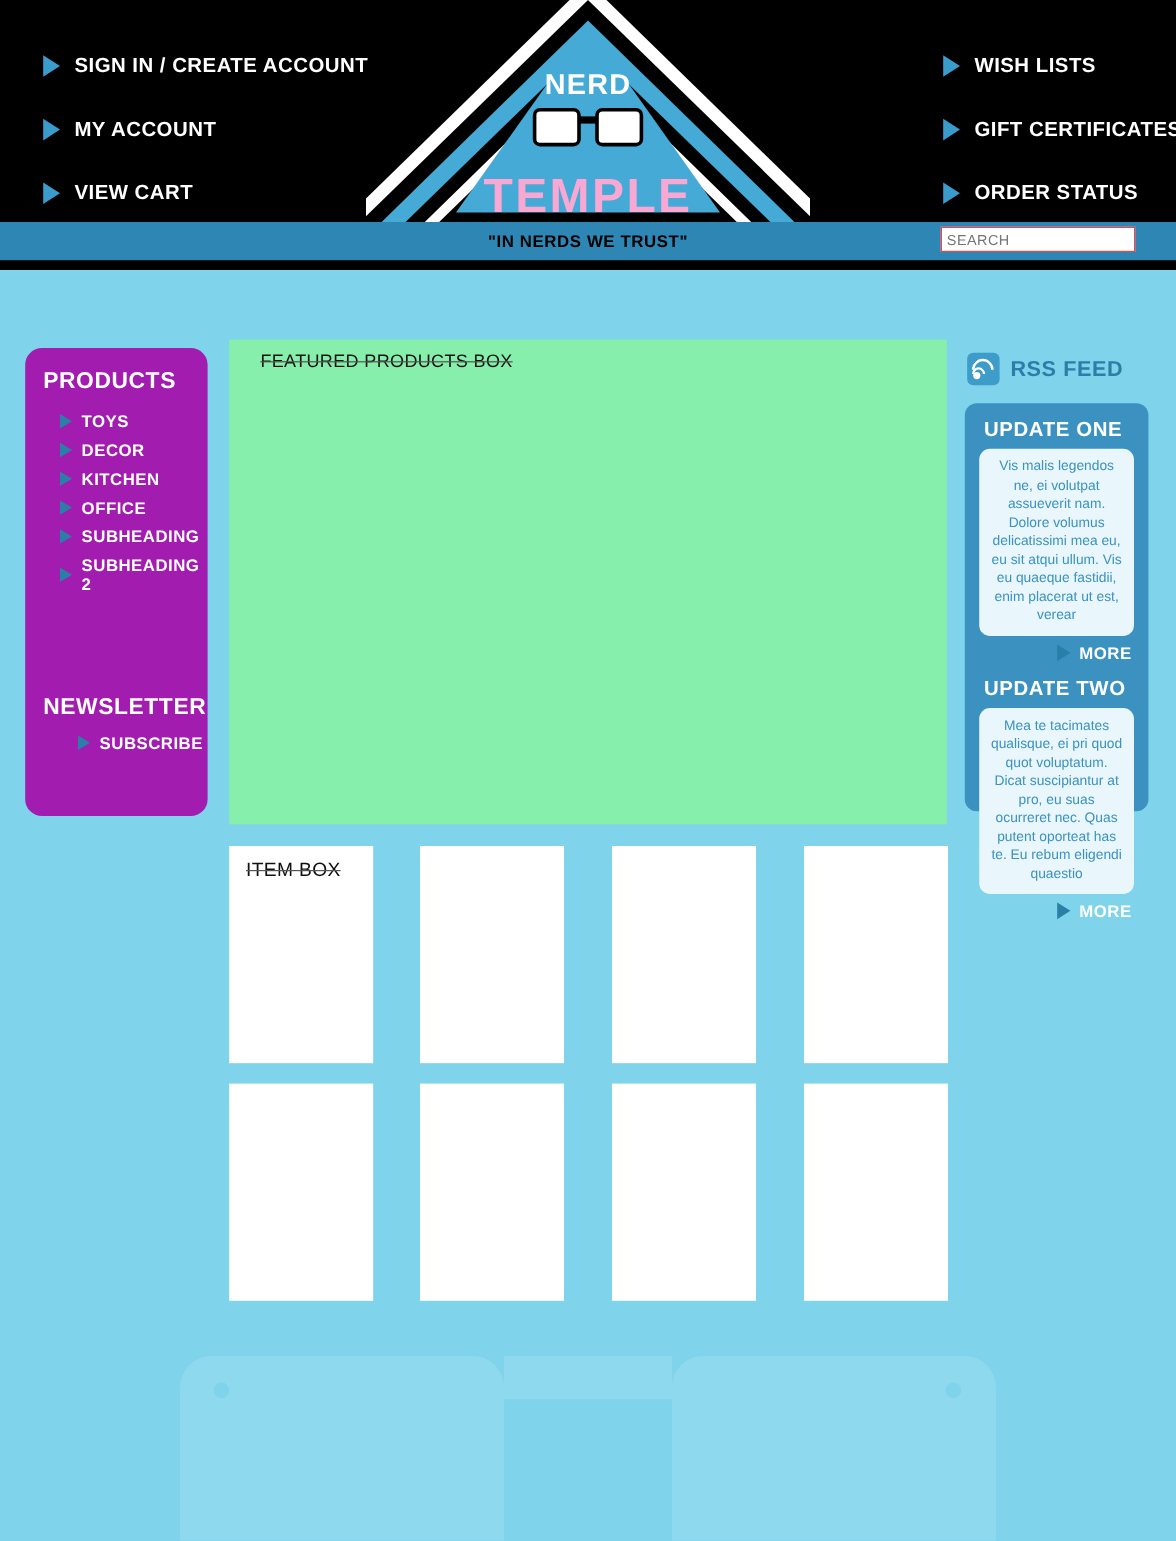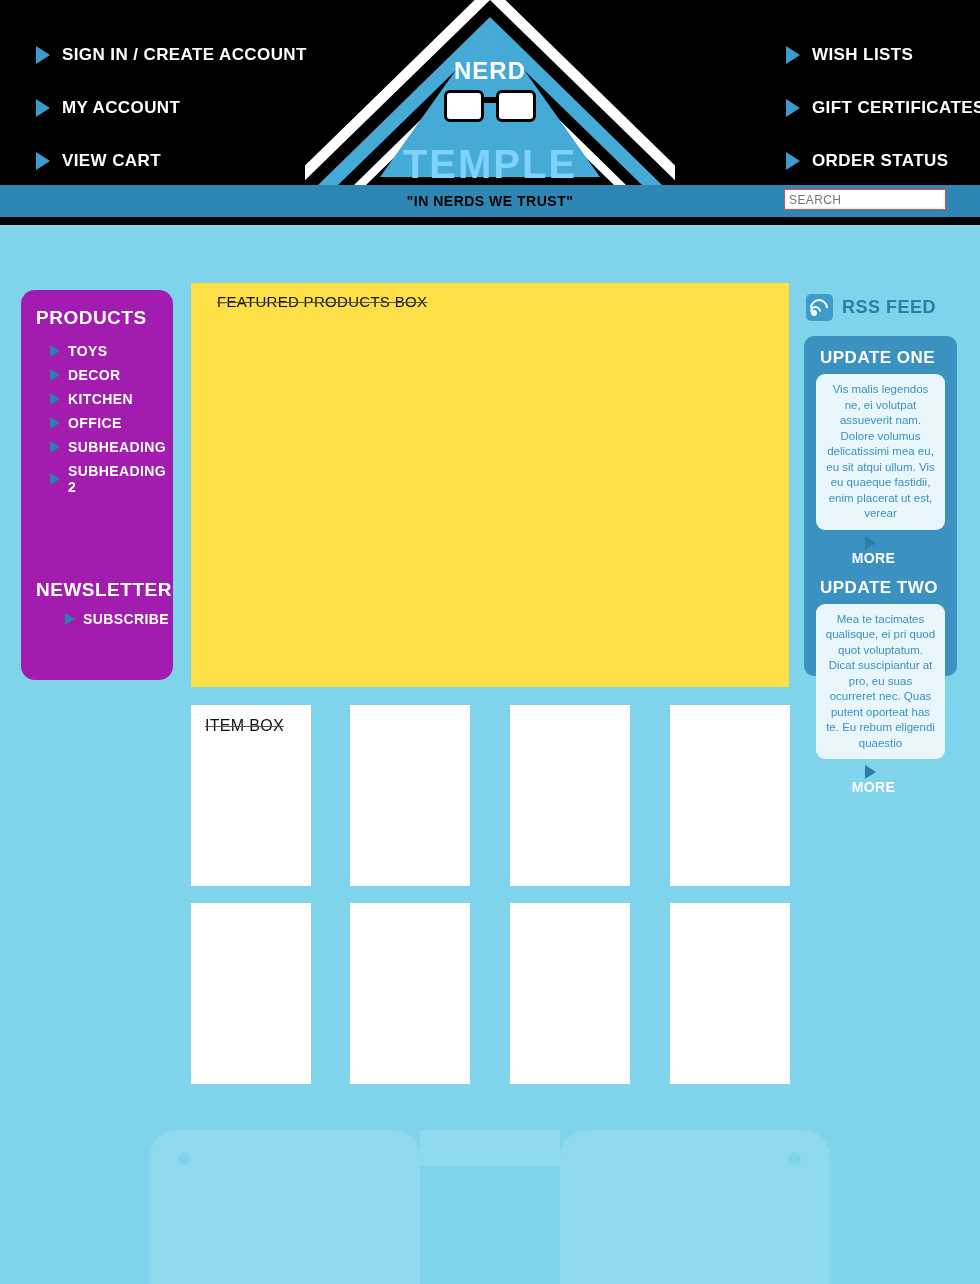--- a/index.html
+++ b/index.html
@@ -140,21 +140,21 @@
     top: 7px;
     width: 16px;
     height: 6px;
     background: #000;
   }
   .logo-temple {
     position: absolute;
     left: 0;
     top: 120px;
     width: 220px;
-    color: #7dd3fc;
+    color: #f9a8d4;
     font-size: 40px;
     font-weight: bold;
     letter-spacing: 2px;
   }
 
   .tagline {
     position: absolute;
     left: 380px;
     top: 193px;
     width: 220px;
@@ -272,21 +272,21 @@
   }
   .news-item { padding-left: 44px; }
 
   
   .featured {
     position: absolute;
     left: 191px;
     top: 283px;
     width: 598px;
     height: 404px;
-    background: #fde047;
+    background: #86efac;
   }
   .featured .ph {
     position: absolute;
     left: 26px;
     top: 10px;
     font-size: 15px;
     color: #111;
     letter-spacing: 0.3px;
     text-decoration: line-through;
     text-decoration-color: #555;
@@ -377,21 +377,20 @@
     line-height: 1.35;
     padding: 8px 9px;
     text-align: center;
   }
   .more {
     display: flex;
     align-items: center;
     justify-content: flex-end;
     padding: 6px 14px 0 0;
     cursor: pointer;
-    flex-direction: column;
   }
   .more .label {
     color: #fff;
     font-size: 14px;
     font-weight: bold;
     letter-spacing: 0.4px;
   }
   .more .arrow {
     border-top: 7px solid transparent;
     border-bottom: 7px solid transparent;

